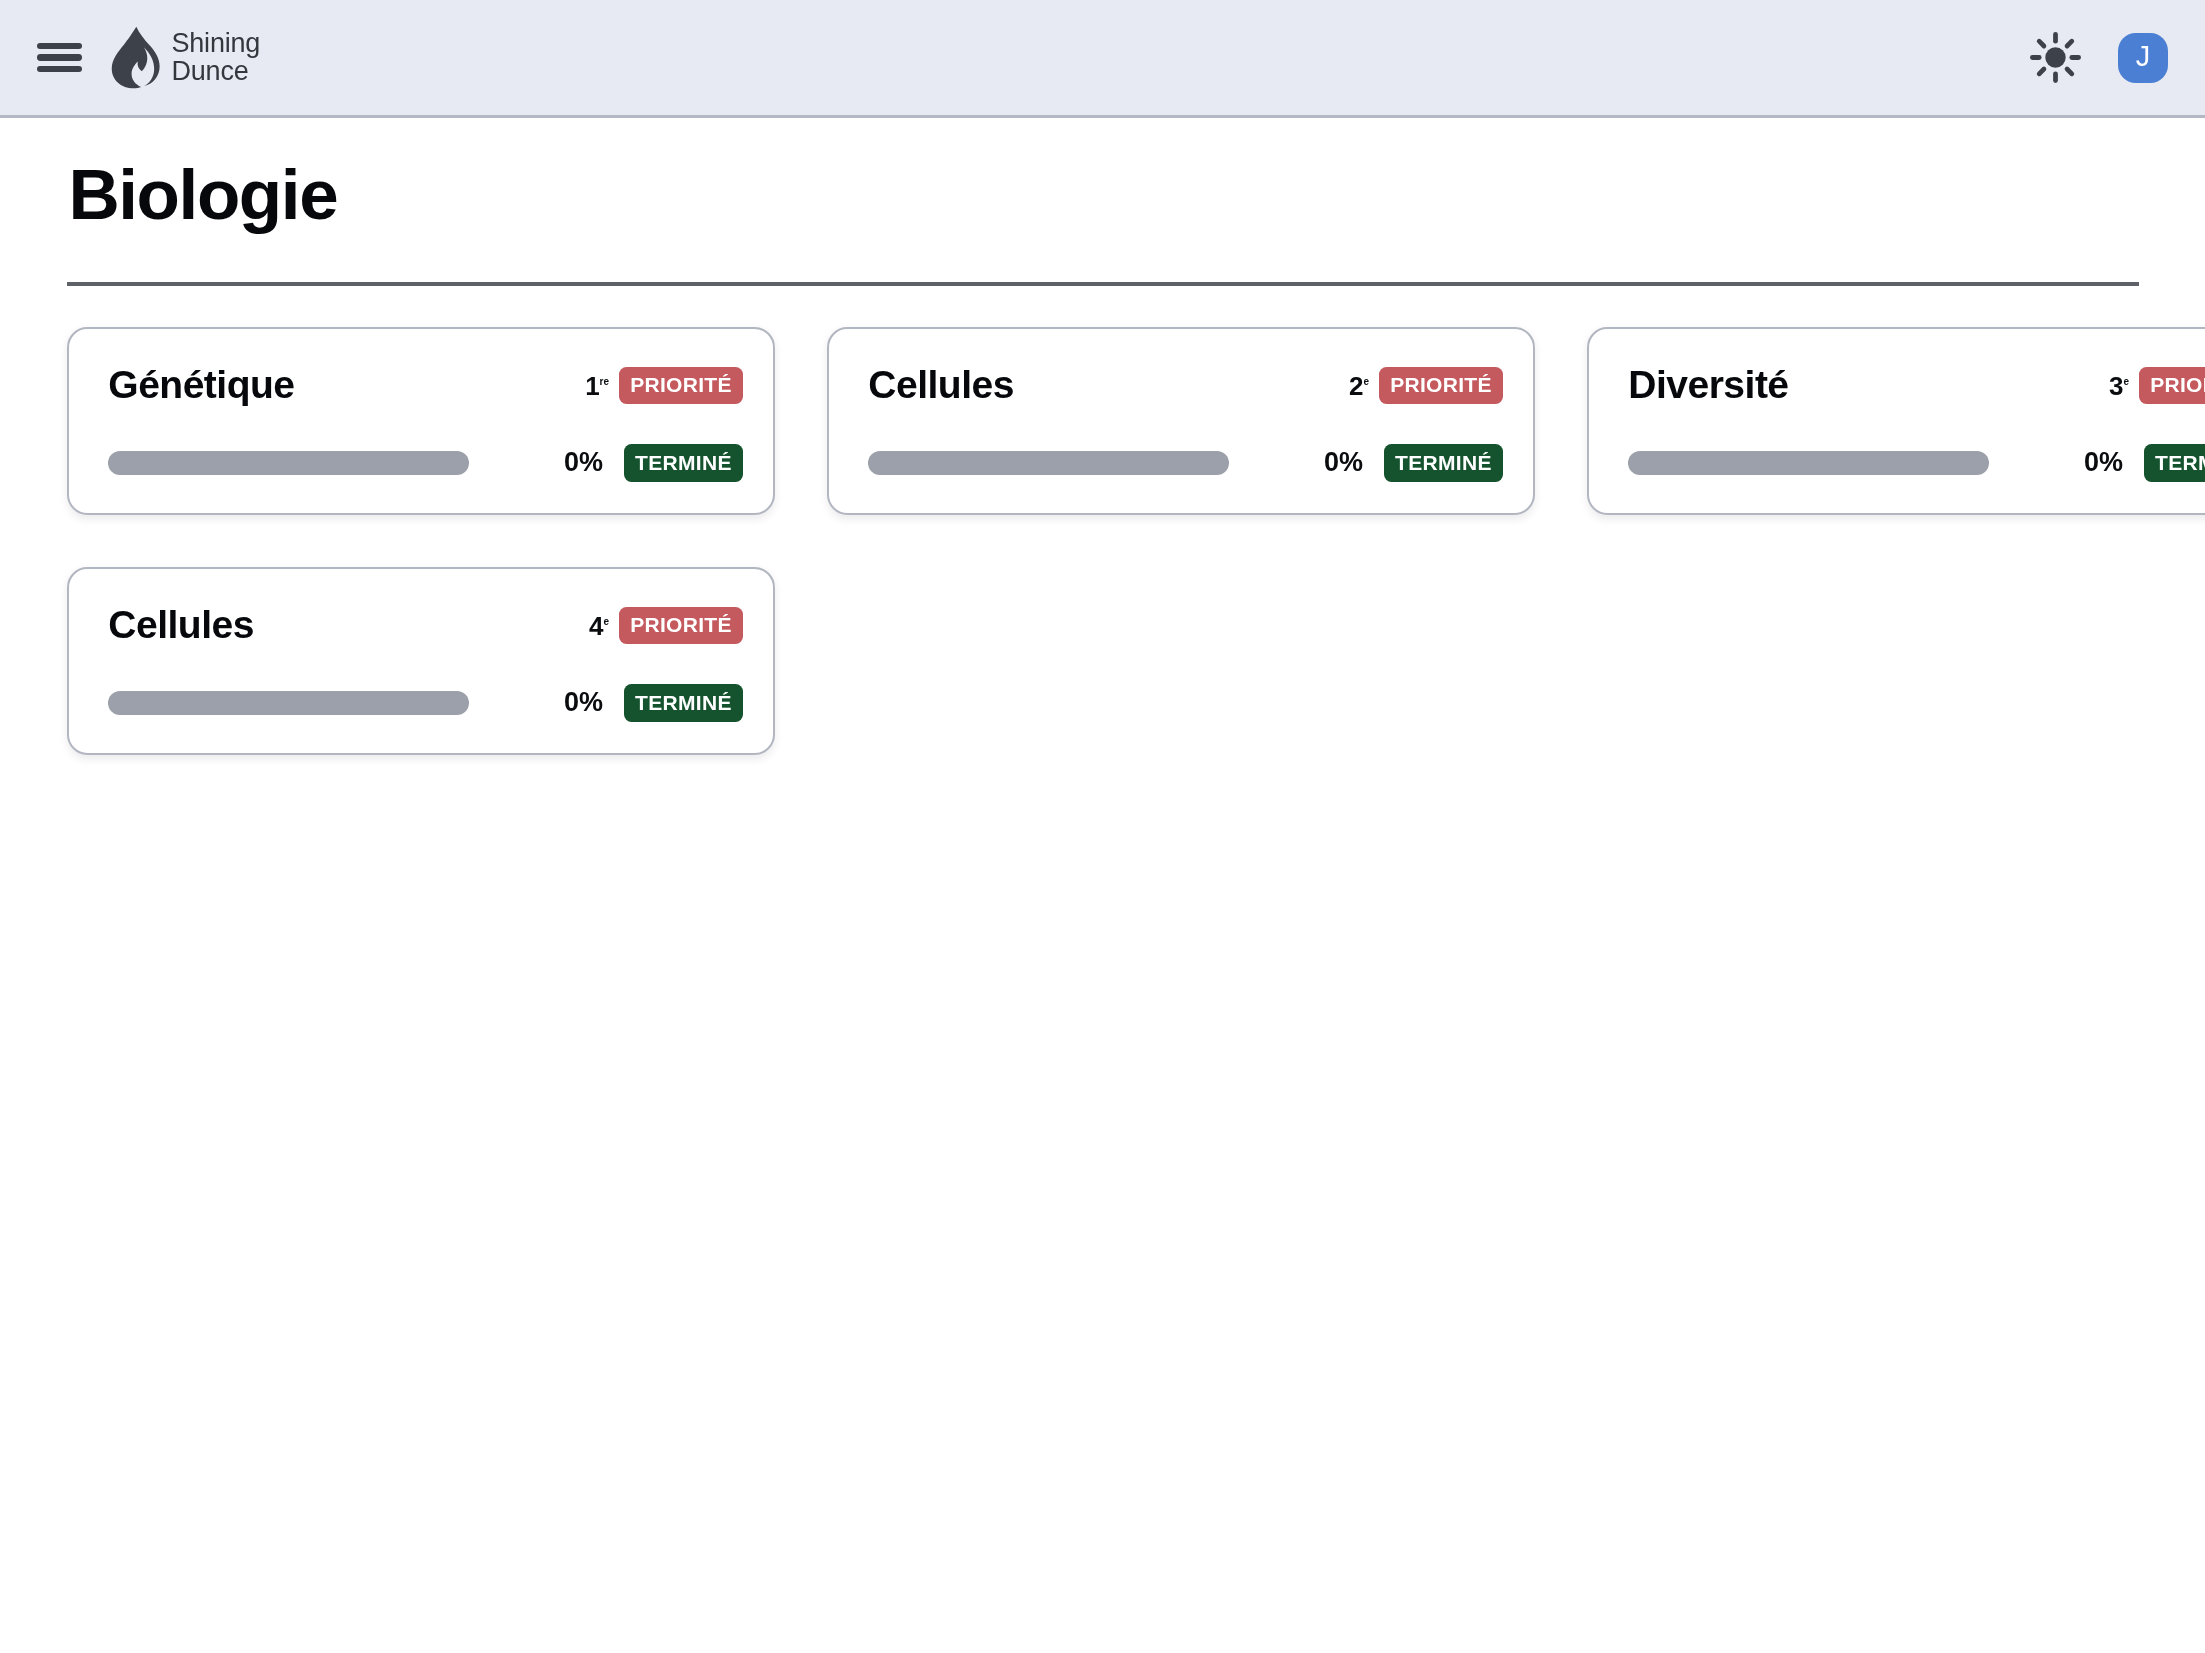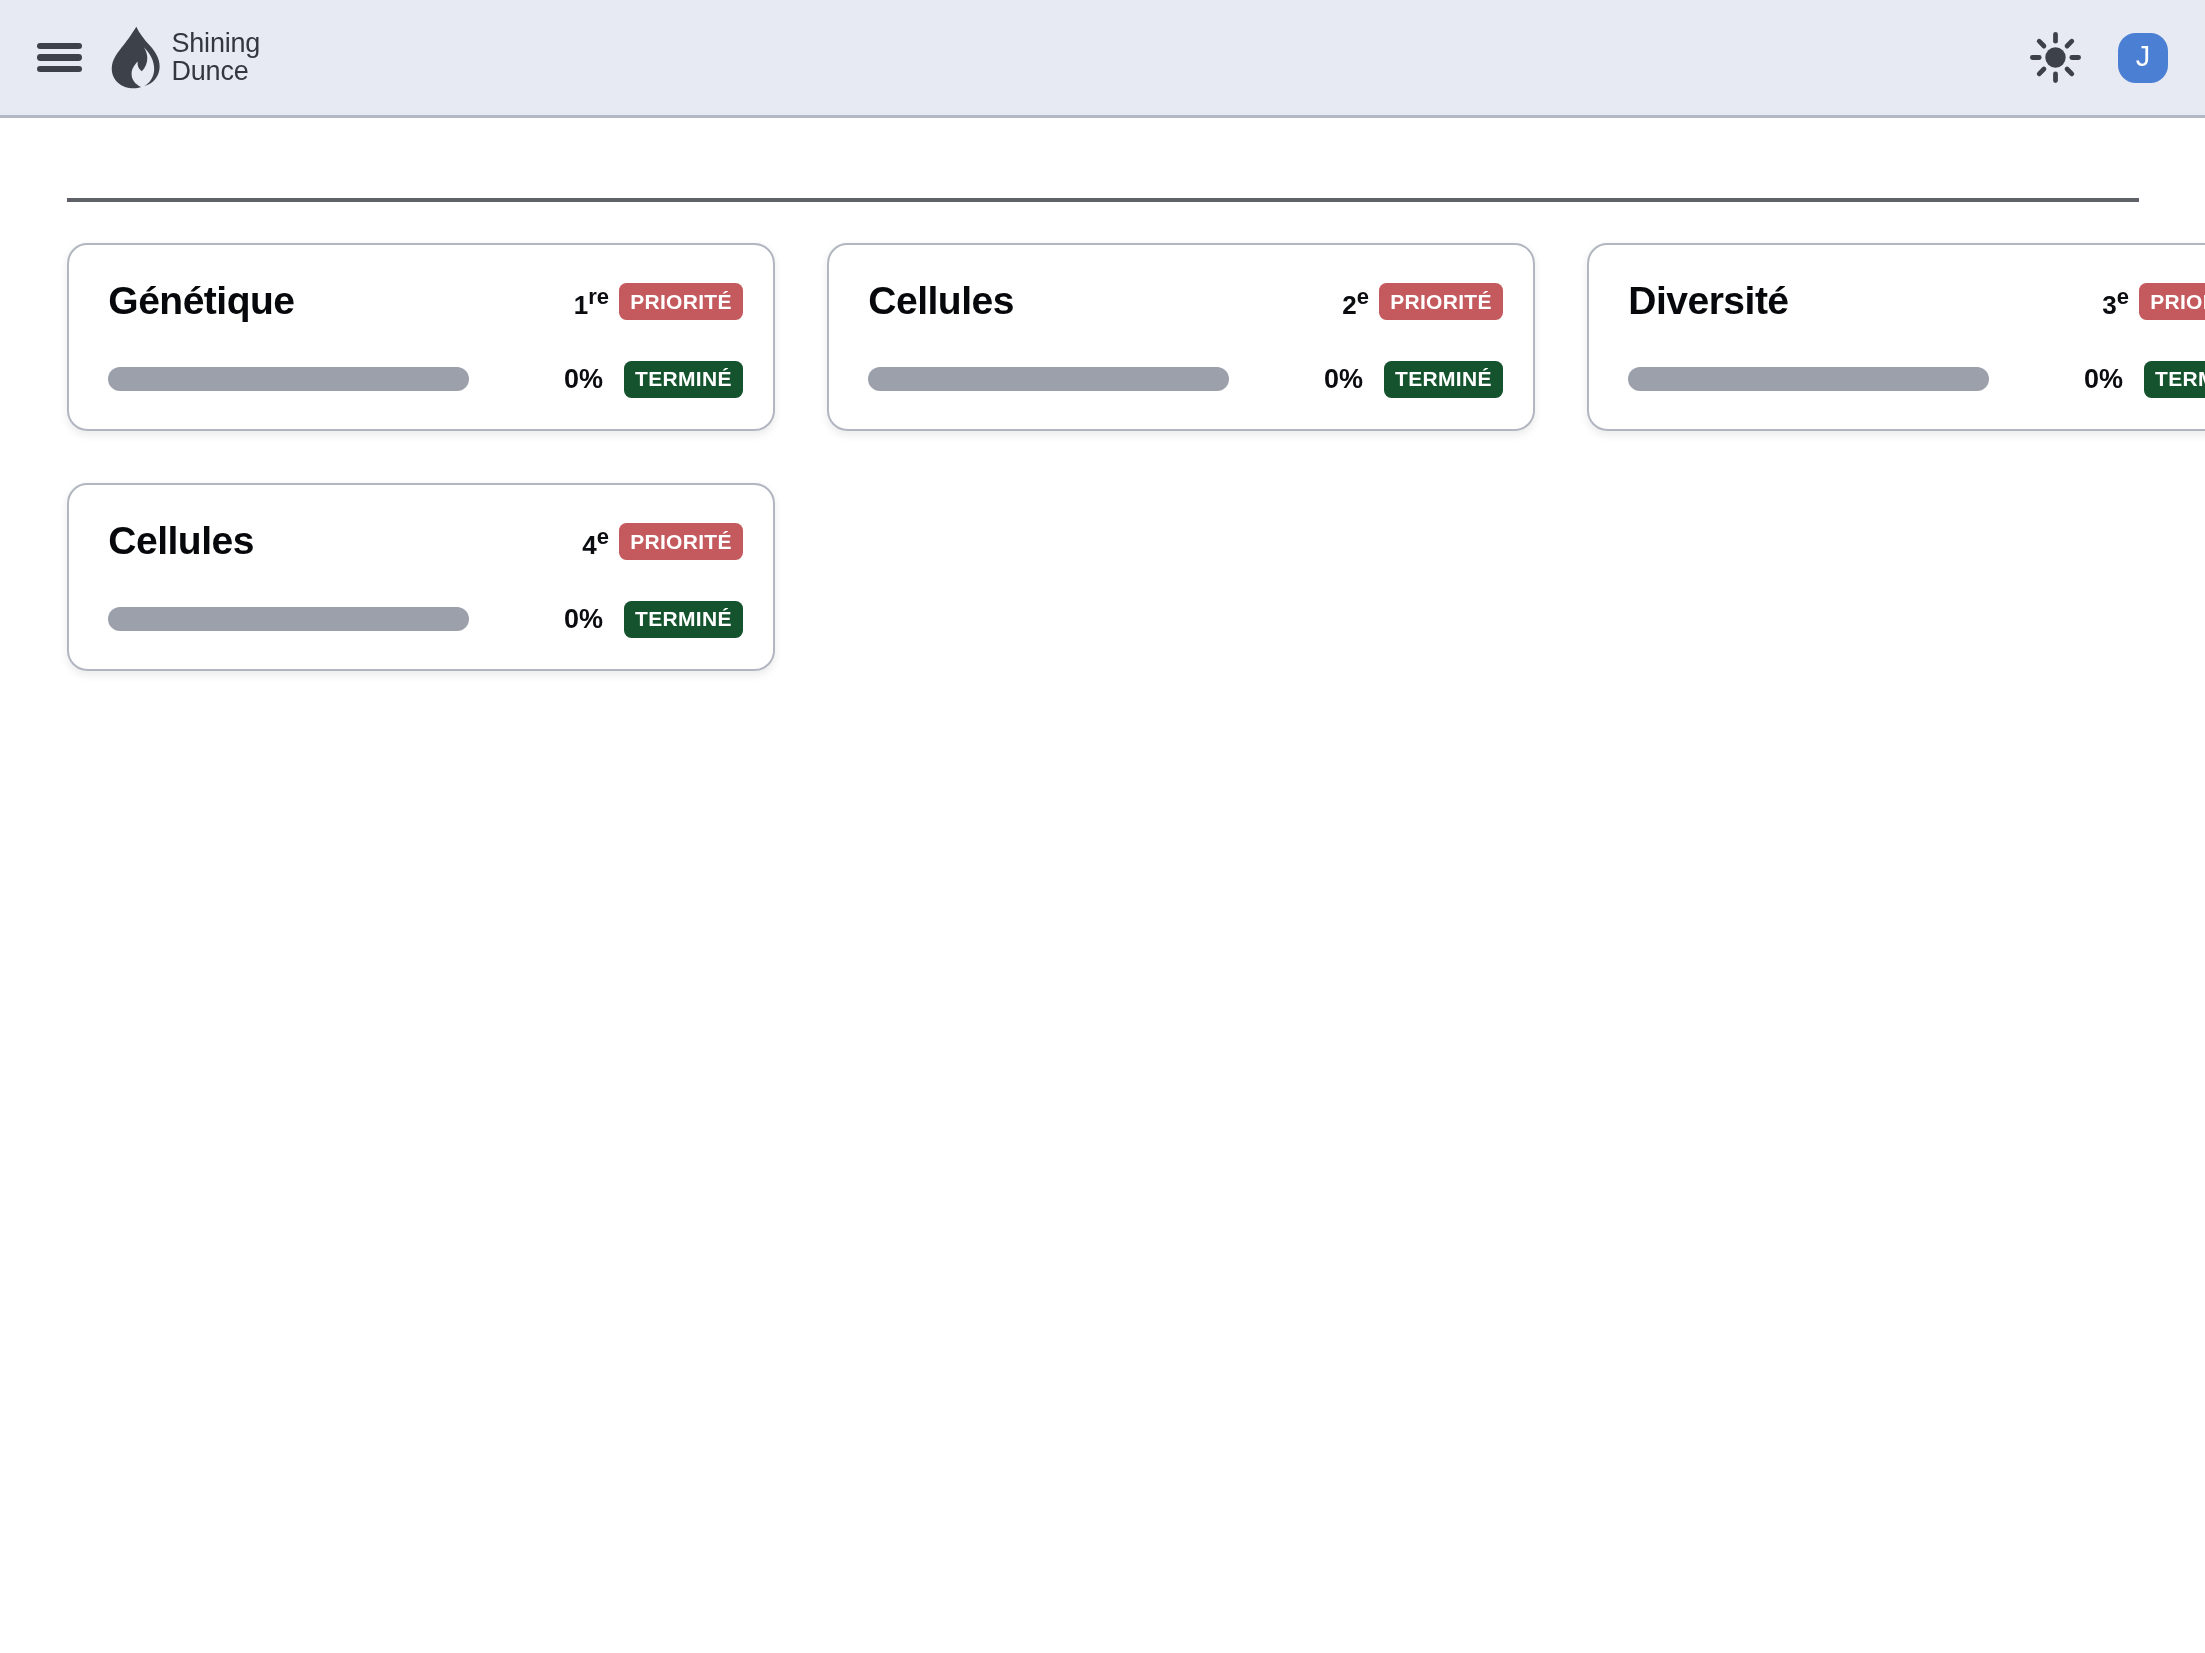--- a/index.html
+++ b/index.html
@@ -178,21 +178,21 @@
     white-space: nowrap;
   }
 
   .rank {
     font-size: 26px;
     font-weight: 700;
     color: #0b0c10;
     line-height: 1;
   }
   .rank sup {
-    font-size: 22px;
+    font-size: 10px;
     font-weight: 700;
     vertical-align: super;
     line-height: 1;
   }
 
   .badge {
     display: inline-flex;
     align-items: center;
     justify-content: center;
     color: #ffffff;
@@ -279,20 +279,21 @@
     </div>
 
     <div class="avatar">J</div>
 
   </div>
 
 </header>
 
 <main class="page">
 
+  <h1 class="page-title">Biologie</h1>
 
 
   <hr class="divider">
 
   <section class="card-grid">
 
     <article class="topic-card">
       <div class="card-top">
         <div class="card-title">Génétique</div>
         <div class="priority-wrap">

